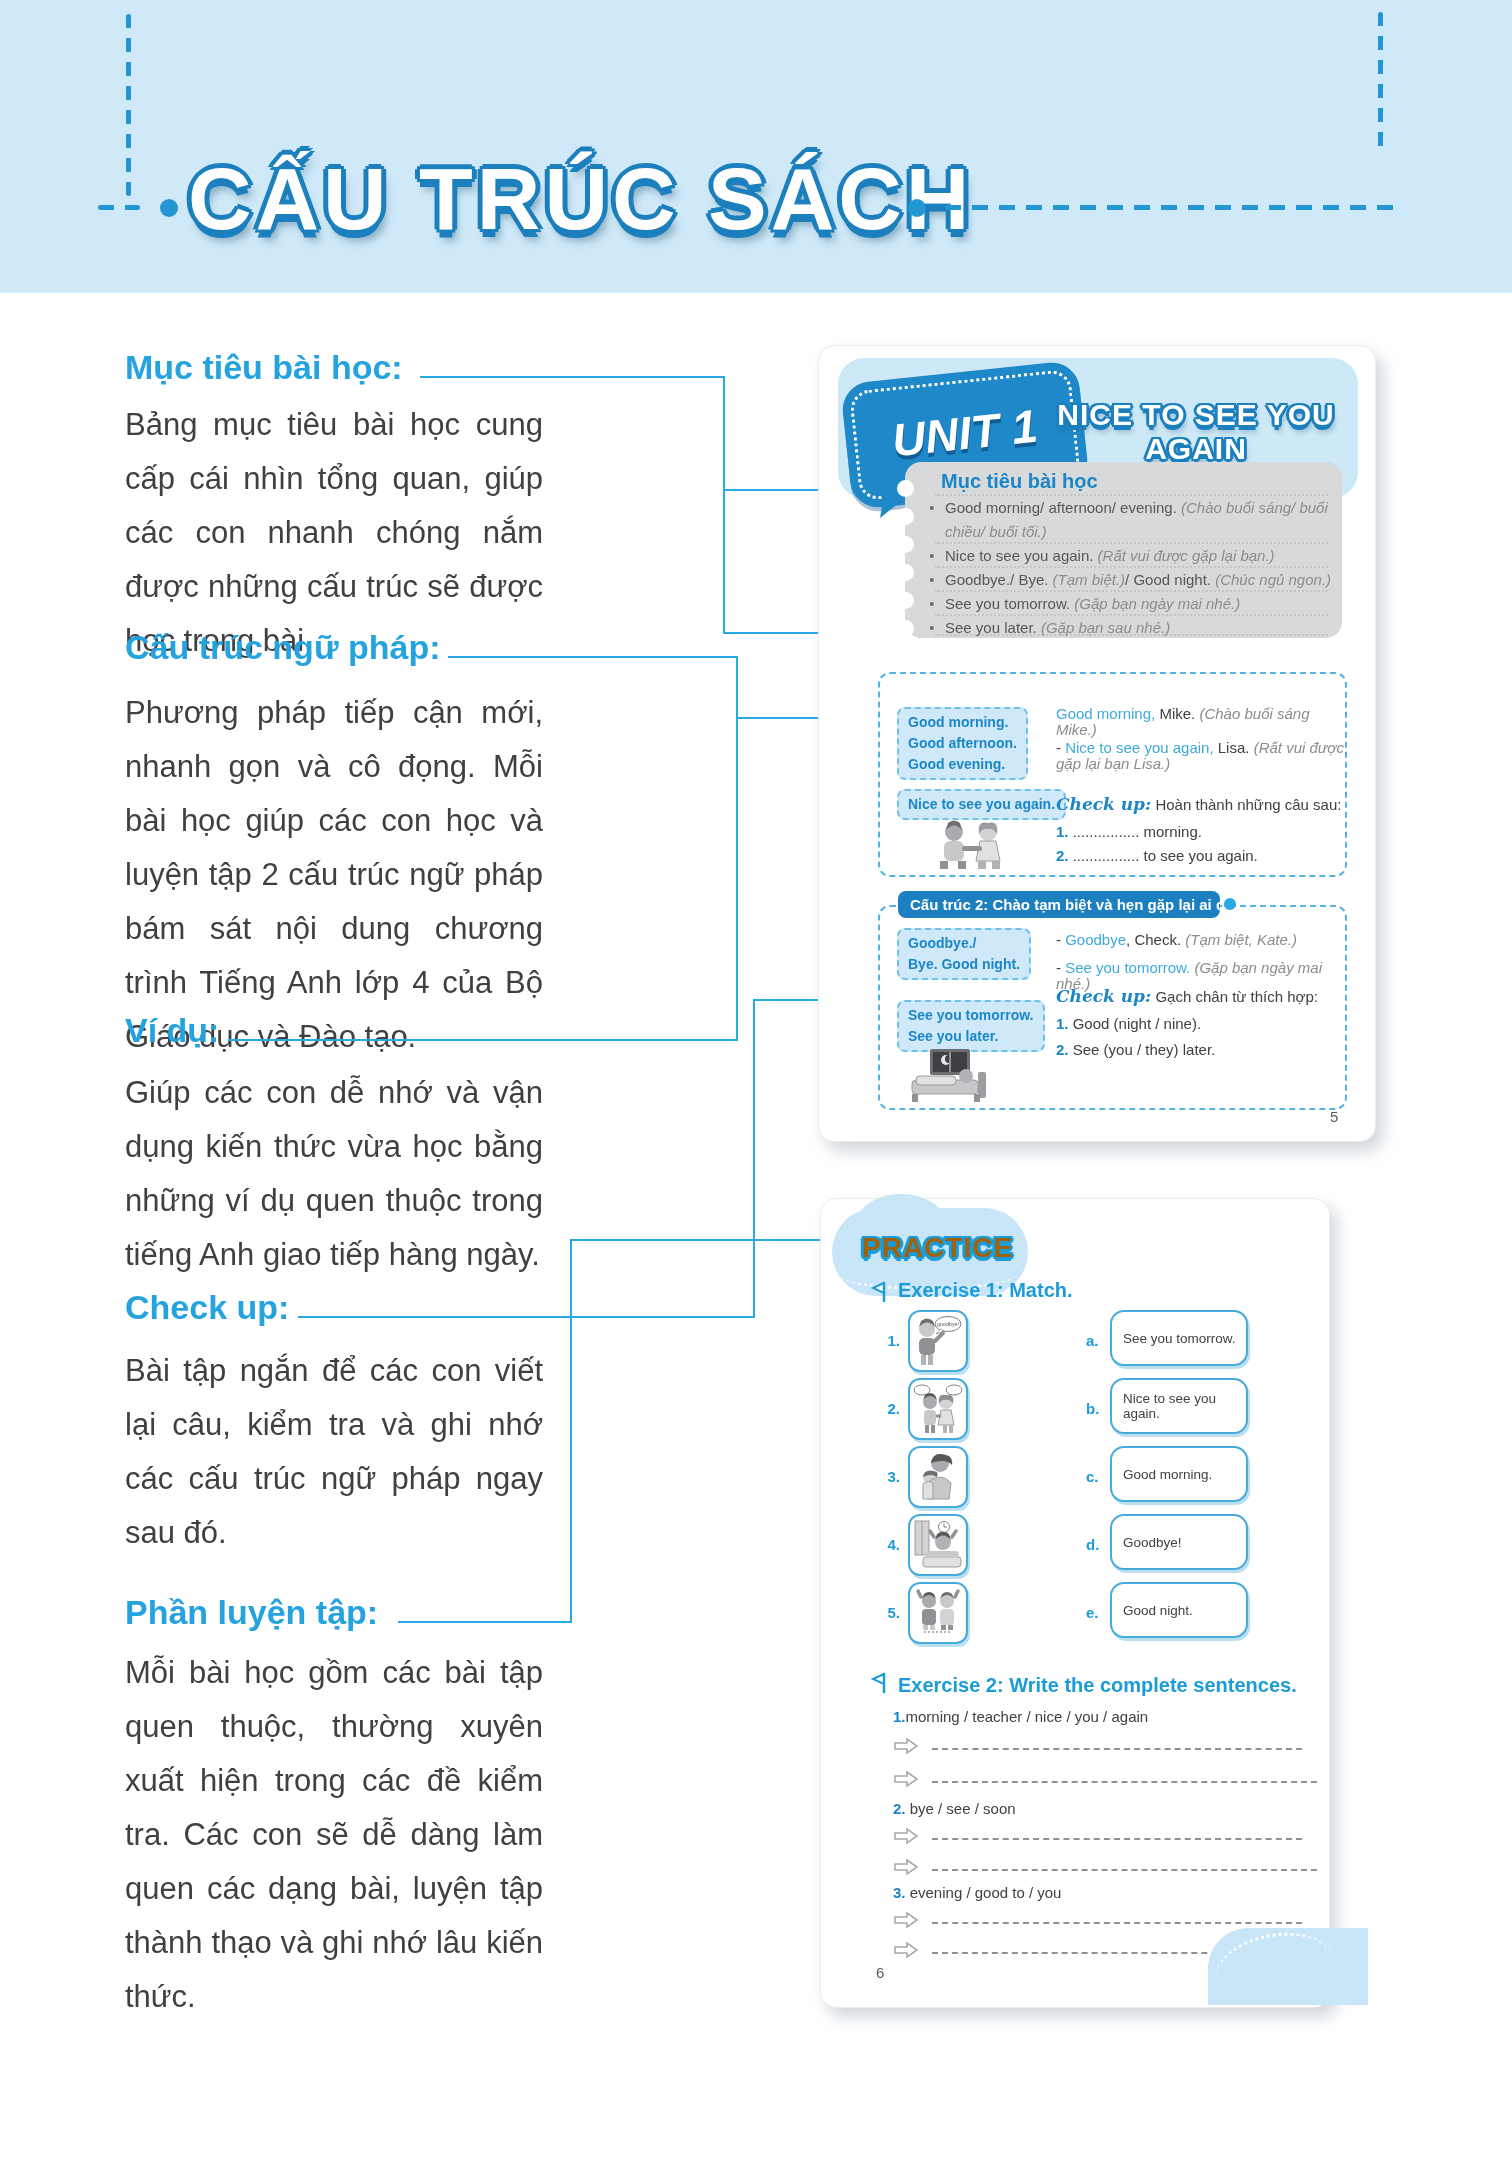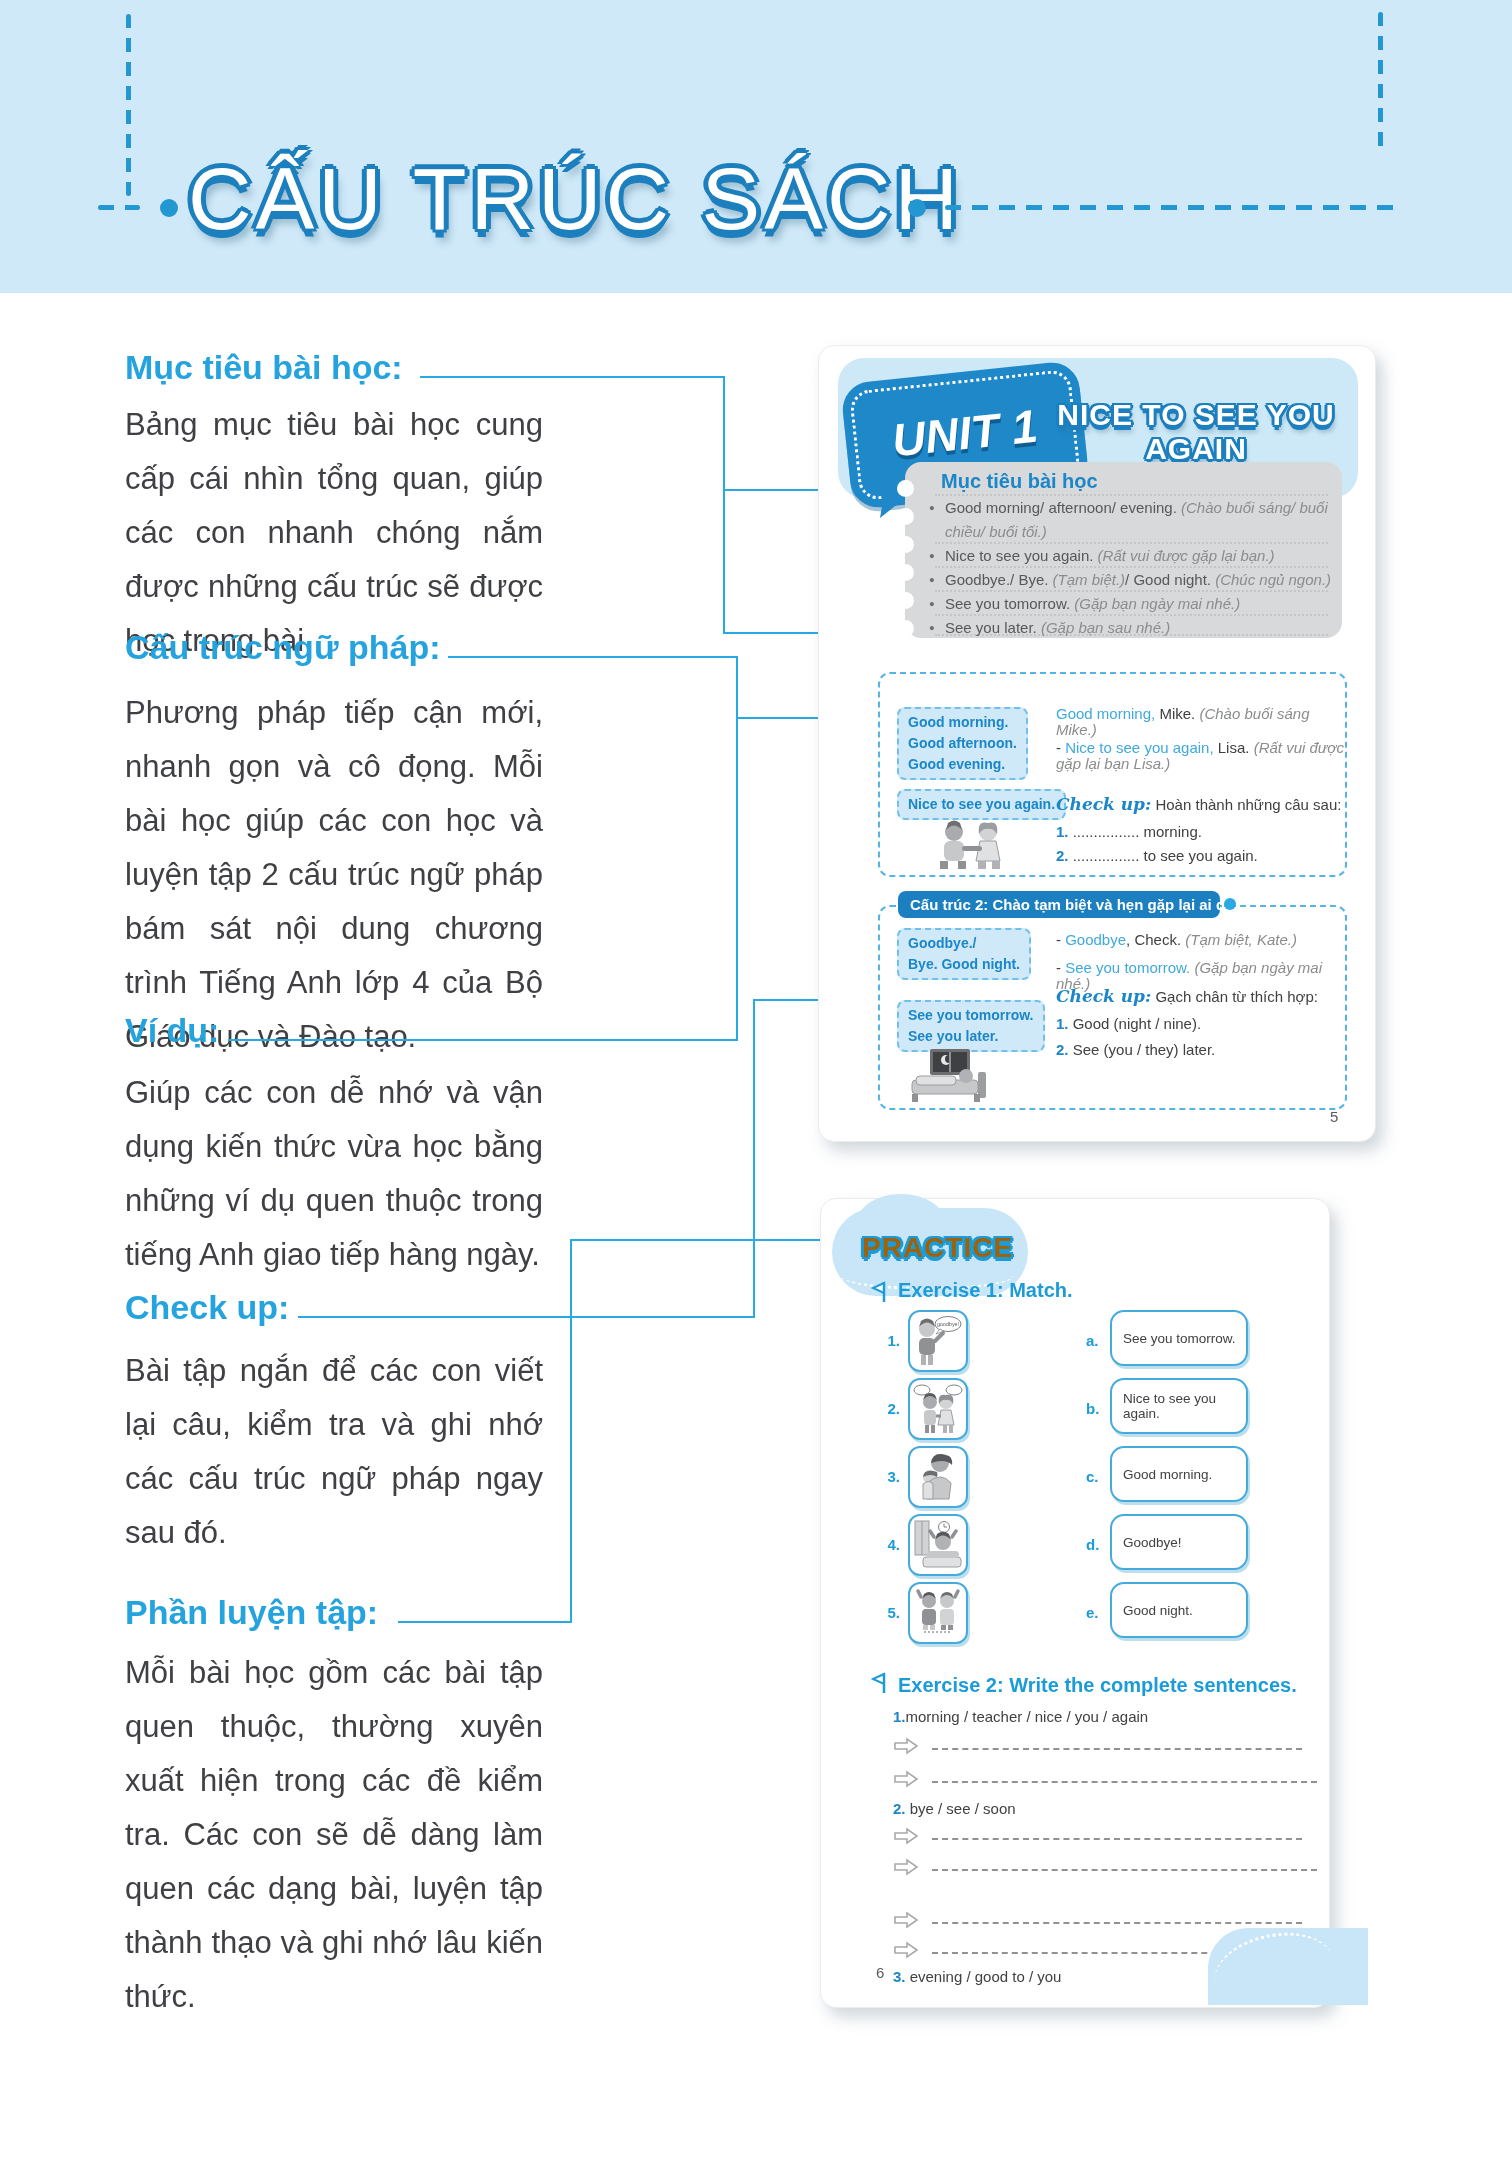--- a/index.html
+++ b/index.html
@@ -4,21 +4,21 @@
 <style>
   html,body{margin:0;padding:0;background:#fff;}
   #page{position:relative;width:1512px;height:2158px;background:#fff;overflow:hidden;
         font-family:"Liberation Sans",sans-serif;}
   .abs{position:absolute;}
   
   #banner{left:0;top:0;width:1512px;height:293px;background:#cfe9f8;}
   .vdash{width:5px;background:repeating-linear-gradient(180deg,#2397d2 0 14px,transparent 14px 24px);border-radius:3px;}
   .hdash{height:5px;background:repeating-linear-gradient(90deg,#2397d2 0 16px,transparent 16px 27px);border-radius:3px;}
   .bdot{background:#2397d2;border-radius:50%;}
-  #main-title{left:188px;top:148px;font-size:88px;font-weight:normal;letter-spacing:4px;color:#fff;
+  #main-title{left:188px;top:148px;font-size:88px;font-weight:bold;letter-spacing:4px;color:#fff;
     text-shadow:-3px -3px 0 #1c7fbe,3px -3px 0 #1c7fbe,-3px 3px 0 #1c7fbe,3px 3px 0 #1c7fbe,
     -5px 0 0 #1c7fbe,5px 0 0 #1c7fbe,0 -5px 0 #1c7fbe,0 8px 0 #1c7fbe,4px 11px 8px rgba(40,90,120,.45);}
   
   .lhead{left:125px;font-size:34px;font-weight:bold;color:#25a3df;}
   .lpara{left:125px;width:418px;font-size:31px;line-height:54px;color:#3f4043;text-align:justify;}
   
   .cline{background:#29a9e1;}
   .cdot{width:12px;height:12px;border-radius:50%;background:#29a9e1;}
   
   .card{background:#fff;border:1px solid #ececec;border-radius:16px;
@@ -399,21 +399,21 @@
   </div>
   <svg class="abs" style="left:893px;top:1827px;" width="26" height="18" viewBox="0 0 26 18">
       <path d="M2 6 h12 v-4 l10 7 -10 7 v-4 h-12 z" fill="#fff" stroke="#a7a9ac" stroke-width="1.6"></path>
     </svg>
   <div class="abs dashline" style="left:932px;top:1838px;width:370px;"></div>
   <svg class="abs" style="left:893px;top:1858px;" width="26" height="18" viewBox="0 0 26 18">
       <path d="M2 6 h12 v-4 l10 7 -10 7 v-4 h-12 z" fill="#fff" stroke="#a7a9ac" stroke-width="1.6"></path>
     </svg>
   <div class="abs dashline" style="left:932px;top:1869px;width:385px;"></div>
 
-  <div class="abs ex2item" style="left:893px;top:1968px;">
+  <div class="abs ex2item" style="left:893px;top:1884px;">
     <span class="qnum">3.</span><span> evening / good to / you</span>
   </div>
   <svg class="abs" style="left:893px;top:1911px;" width="26" height="18" viewBox="0 0 26 18">
       <path d="M2 6 h12 v-4 l10 7 -10 7 v-4 h-12 z" fill="#fff" stroke="#a7a9ac" stroke-width="1.6"></path>
     </svg>
   <div class="abs dashline" style="left:932px;top:1922px;width:370px;"></div>
   <svg class="abs" style="left:893px;top:1941px;" width="26" height="18" viewBox="0 0 26 18">
       <path d="M2 6 h12 v-4 l10 7 -10 7 v-4 h-12 z" fill="#fff" stroke="#a7a9ac" stroke-width="1.6"></path>
     </svg>
   <div class="abs dashline" style="left:932px;top:1952px;width:385px;"></div>

